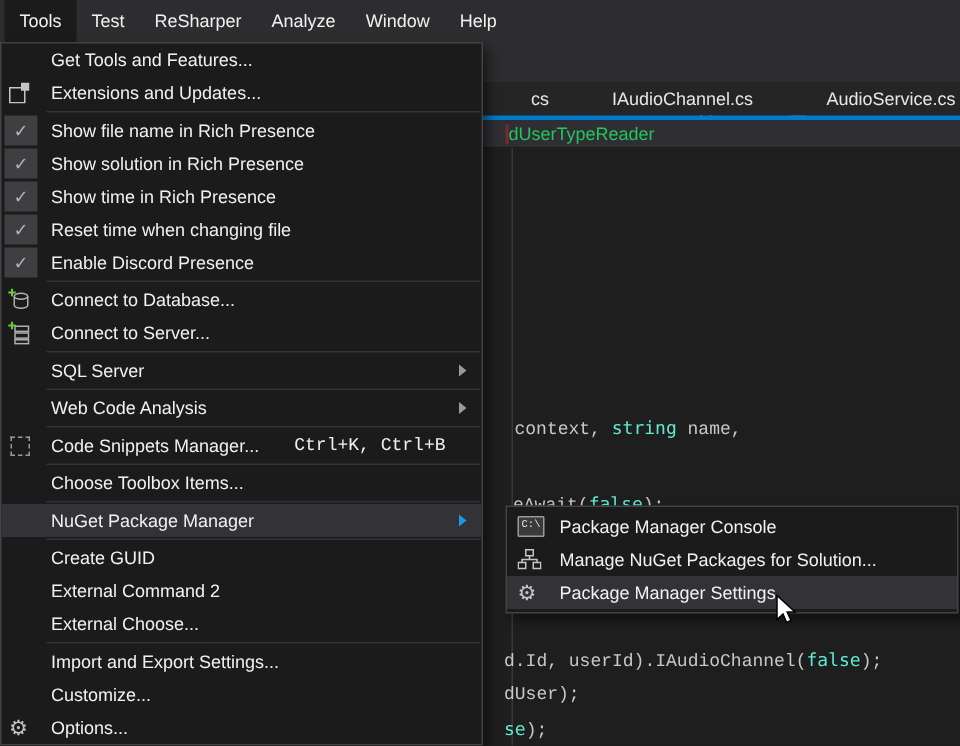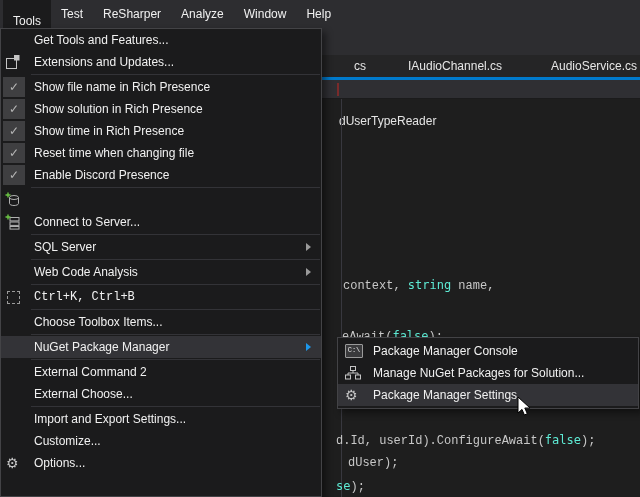--- a/index.html
+++ b/index.html
@@ -3,36 +3,36 @@
 <meta charset="utf-8">
 <style>
   html,body{margin:0;padding:0;}
   body{width:640px;height:497px;position:relative;overflow:hidden;background:#1e1e1e;
        font-family:"Liberation Sans",sans-serif;-webkit-font-smoothing:antialiased;}
   .abs{position:absolute;}
 
   
   .menubar{left:0;top:0;width:640px;height:28px;background:#2d2d30;display:flex;align-items:stretch;padding-left:3px;z-index:6;}
   .mb-item{padding:0 10px;font-size:12px;color:#f1f1f1;display:flex;align-items:center;cursor:default;}
-  .mb-item.open{background:#1b1b1c;align-items:flex-end;}
+  .mb-item.open{background:#1b1b1c;}
 
   
   .toolbar{left:0;top:28px;width:640px;height:27px;background:#2d2d30;z-index:1;}
   .tbtn{position:absolute;top:31px;height:20px;display:flex;align-items:center;}
   .runlabel{font-size:12px;color:#f1f1f1;}
   .caret{color:#c2c2c2;font-size:10px;}
   .tsep{position:absolute;top:33px;width:1px;height:15px;background:#3f3f46;}
   .tdots{position:absolute;top:33px;width:1px;height:15px;border-left:1px dotted #55555c;}
 
   
   .tabbar{left:0;top:55px;width:640px;height:22px;background:#252526;z-index:1;}
   .tab{position:absolute;top:0;height:22px;line-height:22px;font-size:12px;color:#e6e6e6;padding-left:16px;}
   .accent{left:0;top:77px;width:640px;height:3px;background:#007acc;z-index:1;}
   .breadcrumb{left:0;top:80px;width:640px;height:19px;background:#2f2f33;z-index:1;border-bottom:1px solid #1b1b1c;box-sizing:border-box;}
-  .bc-text{position:absolute;left:339px;top:0;line-height:18px;font-size:12px;color:#e5e5e5;margin-top:32px;}
+  .bc-text{position:absolute;left:339px;top:0;line-height:18px;font-size:12px;color:#22c55e;}
   .red-sliver{position:absolute;left:337px;top:83px;width:2px;height:13px;background:#7a2b2b;z-index:2;}
 
   
   .editor{left:0;top:99px;width:640px;height:398px;background:#1e1e1e;z-index:0;}
   .vguide{left:341px;top:99px;width:1px;height:398px;background:#38383f;z-index:1;}
   .code-line{position:absolute;font:12px/15px "DejaVu Sans Mono",monospace;white-space:pre;z-index:1;}
   .c-plain{color:#c8c8c8;font-family:Liberation Mono, monospace;}
   .c-kw{color:#5eead4;}
 
   
@@ -153,22 +153,22 @@
   <div class="abs breadcrumb">
     <span class="bc-text">dUserTypeReader</span>
   </div>
   <div class="red-sliver"></div>
 
   <div class="abs editor"></div>
   <div class="abs vguide"></div>
 
   <div class="code-line" style="left:343px;top:278px"><span class="c-plain">context, </span><span class="c-kw">string</span><span class="c-plain"> name,</span></div>
   <div class="code-line" style="left:342px;top:329px"><span class="c-plain">eAwait(</span><span class="c-kw">false</span><span class="c-plain">);</span></div>
-  <div class="code-line" style="left:336px;top:433px"><span class="c-plain">d.Id, userId).ConfigureAwait(</span><span class="c-kw">false</span><span class="c-plain">);</span></div>
-  <div class="code-line" style="left:348px;top:455px"><span class="c-plain">dUser);</span></div>
+  <div class="code-line" style="left:336px;top:433px"><span class="c-plain">d.Id, userId).IAudioChannel(</span><span class="c-kw">false</span><span class="c-plain">);</span></div>
+  <div class="code-line" style="left:336px;top:455px"><span class="c-plain">dUser);</span></div>
   <div class="code-line" style="left:336px;top:479px"><span class="c-kw">se</span><span class="c-plain">);</span></div>
 
   <div class="abs menubar">
     <div class="mb-item open">
         <span>Tools</span>
       </div>
     <div class="mb-item">
         <span>Test</span>
       </div>
     <div class="mb-item">
@@ -245,20 +245,21 @@
     <div class="msep"></div>
 
     <div class="mi">
       <span class="ic">
         <svg width="16" height="16" viewBox="0 0 16 16" style="margin-left:2px">
           <ellipse cx="9" cy="5.5" rx="4.5" ry="2" fill="none" stroke="#b0b0b0"></ellipse>
           <path d="M4.5 5.5 v6 c0 1.1 2 2 4.5 2 s4.5 -0.9 4.5 -2 v-6" fill="none" stroke="#b0b0b0"></path>
           <path d="M0.5 3 h5 M3 0.5 v5" stroke="#6cc644" stroke-width="1.4"></path>
         </svg>
       </span>
+      <span class="lbl">Connect to Database...</span>
         <span class="arr"></span>
     </div>
     <div class="mi">
       <span class="ic">
         <svg width="16" height="16" viewBox="0 0 16 16" style="margin-left:2px">
           <rect x="5" y="3.5" width="9" height="3.4" fill="none" stroke="#b0b0b0"></rect>
           <rect x="5" y="8" width="9" height="3.4" fill="none" stroke="#b0b0b0"></rect>
           <rect x="5" y="12.5" width="9" height="2.6" fill="none" stroke="#b0b0b0"></rect>
           <path d="M0.5 3 h5 M3 0.5 v5" stroke="#6cc644" stroke-width="1.4"></path>
         </svg>
@@ -286,20 +287,21 @@
           <span class="tri"></span>
         </span>
     </div>
 
     <div class="msep"></div>
 
     <div class="mi">
       <span class="ic">
           <span class="snip"></span>
         </span>
+      <span class="lbl">Code Snippets Manager...</span>
       <span class="sc">Ctrl+K, Ctrl+B</span>
       <span class="arr"></span>
     </div>
 
     <div class="msep"></div>
 
     <div class="mi">
       <span class="ic"></span>
       <span class="lbl">Choose Toolbox Items...</span>
         <span class="arr"></span>
@@ -310,20 +312,25 @@
     <div class="mi hl">
       <span class="ic"></span>
       <span class="lbl">NuGet Package Manager</span>
       <span class="arr">
           <span class="tri blue"></span>
         </span>
     </div>
 
     <div class="msep"></div>
 
+    <div class="mi">
+      <span class="ic"></span>
+      <span class="lbl">Create GUID</span>
+        <span class="arr"></span>
+    </div>
     <div class="mi">
       <span class="ic"></span>
       <span class="lbl">External Command 2</span>
         <span class="arr"></span>
     </div>
     <div class="mi">
       <span class="ic"></span>
       <span class="lbl">External Choose...</span>
         <span class="arr"></span>
     </div>

